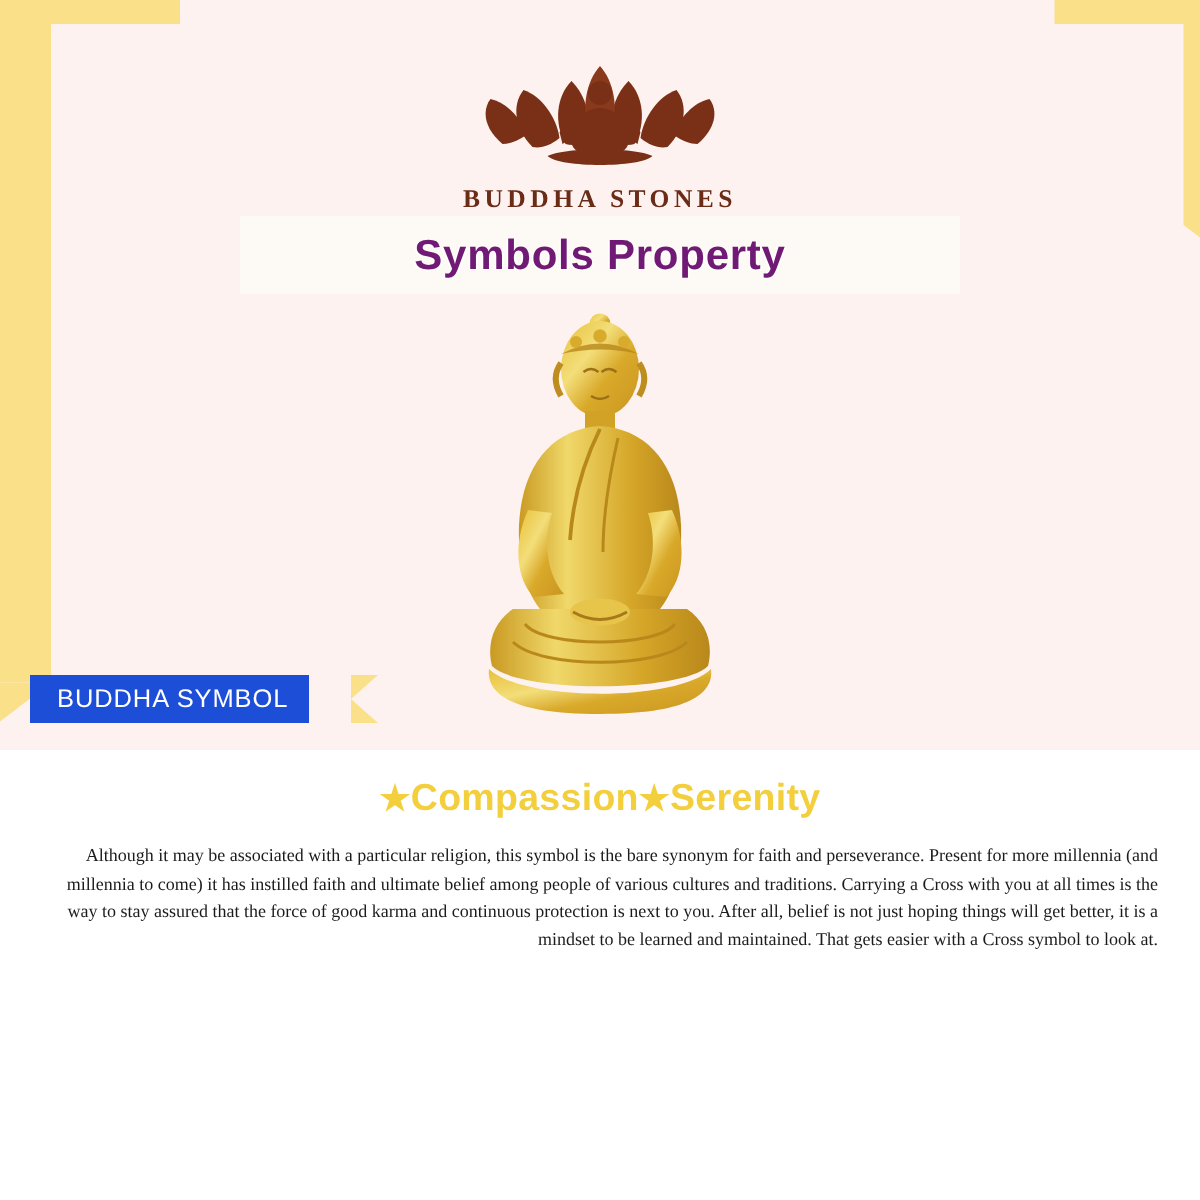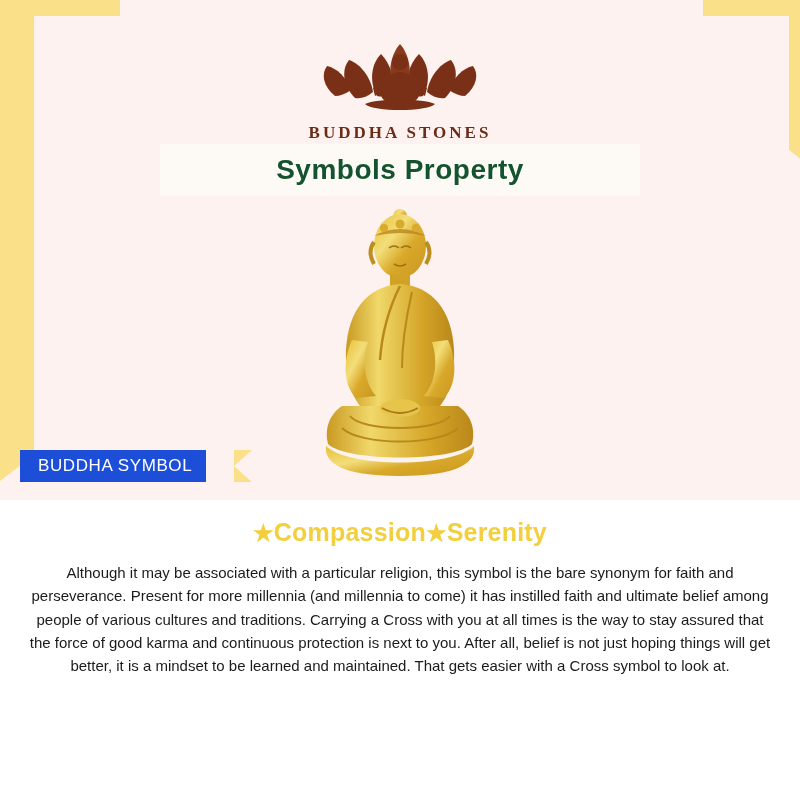--- a/index.html
+++ b/index.html
@@ -112,21 +112,21 @@
     height: 52px;
     background: #fdfaf5;
     display: flex;
     align-items: center;
     justify-content: center;
     z-index: 5;
   }
   .title-banner-text {
     font-size: 28px;
     font-weight: bold;
-    color: #14532d;
+    color: #701a75;
     text-shadow: 1px 1px 0 #ffffff, -1px 1px 0 #fff;
     letter-spacing: 0.5px;
   }
 
   
   .buddha-wrap {
     position: absolute;
     left: 0;
     top: 200px;
     width: 800px;
@@ -185,24 +185,25 @@
     color: #f3cf3d;
     letter-spacing: 0.2px;
   }
   .subtitle .star {
     color: #f3cf3d;
     font-size: 23px;
   }
 
   .paragraph {
     margin: 14px 28px 0 28px;
-    font-size: 15px;
+    font-size: 12px;
     line-height: 1.55;
     color: #1b1b1b;
-    text-align: center;
+    text-align: right;
+    font-family: Liberation Serif, serif;
   }
 </style>
 </head>
 <body>
 
 <div class="page">
 
   <div class="corner-tl"></div>
   <div class="corner-tl-notch"></div>
   <div class="corner-tr-long"></div>

